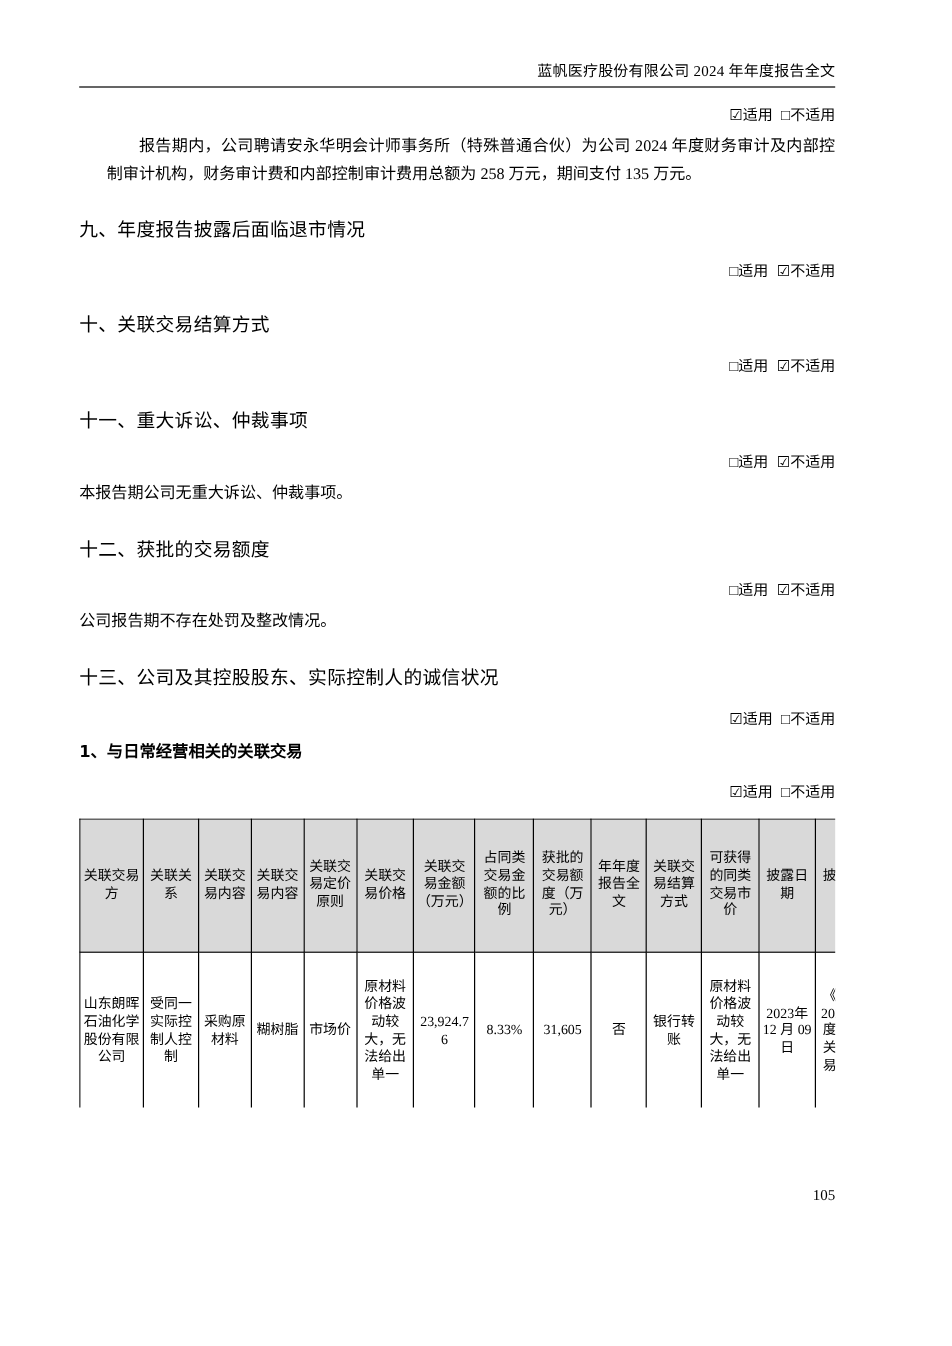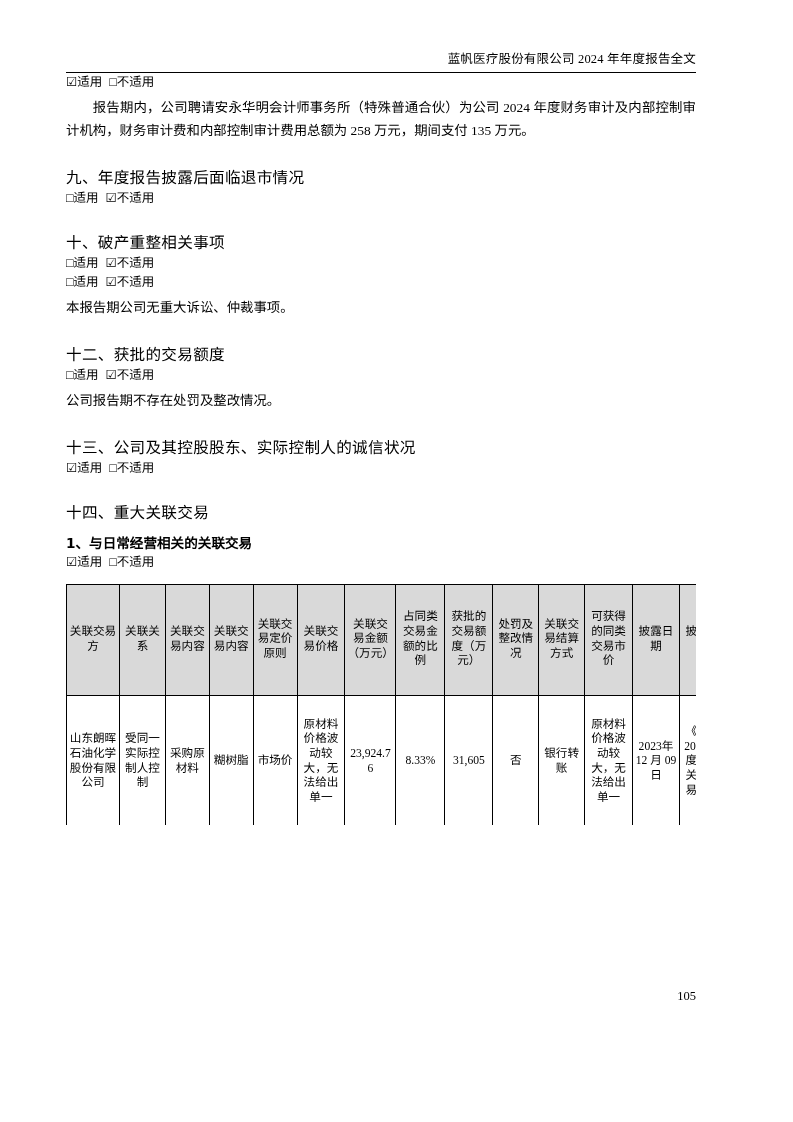--- a/index.html
+++ b/index.html
@@ -34,33 +34,35 @@
     white-space: nowrap;
   }
   .head-rule {
     margin-top: 5px;
     border-bottom: 1.4px solid #000;
   }
 
   
   .applicable {
     font-size: 12.5px;
+    margin-top: 14px;
     line-height: 1.45;
     white-space: nowrap;
+    text-align: right;
   }
   .applicable .gap { display: inline-block; width: 7px; }
 
   .para {
     font-size: 13.4px;
     line-height: 1.72;
     text-align: justify;
     text-justify: inter-ideograph;
     margin-top: 5px;
   }
-  .para.indent { text-indent: 2em; }
+  .para.indent { text-indent: 2em; margin-left: 23px; }
 
   h2.sec {
     font-family: "DejaVu Sans", "Liberation Sans", sans-serif;
     font-size: 15.6px;
     font-weight: normal;
     margin: 26px 0 0 0;
     line-height: 1.35;
     letter-spacing: 0.3px;
   }
   h3.sub {
@@ -126,42 +128,42 @@
   <div class="applicable">
     <span>☑</span><span>适用</span><span class="gap"></span><span>□</span><span>不适用</span>
   </div>
   <p class="para indent">报告期内，公司聘请安永华明会计师事务所（特殊普通合伙）为公司 2024 年度财务审计及内部控制审计机构，财务审计费和内部控制审计费用总额为 258 万元，期间支付 135 万元。</p>
 
   <h2 class="sec">九、年度报告披露后面临退市情况</h2>
   <div class="applicable">
     <span>□</span><span>适用</span><span class="gap"></span><span>☑</span><span>不适用</span>
   </div>
 
-  <h2 class="sec">十、破产重整相关事项</h2>
-  <div class="applicable">
-    <span>□</span><span>适用</span><span class="gap"></span><span>☑</span><span>不适用</span>
-  </div>
-
+  <h2 class="sec">十、关联交易结算方式</h2>
+  <div class="applicable">
+    <span>□</span><span>适用</span><span class="gap"></span><span>☑</span><span>不适用</span>
+  </div>
+
+  <h2 class="sec">十一、重大诉讼、仲裁事项</h2>
   <div class="applicable">
     <span>□</span><span>适用</span><span class="gap"></span><span>☑</span><span>不适用</span>
   </div>
   <p class="para">本报告期公司无重大诉讼、仲裁事项。</p>
 
   <h2 class="sec">十二、获批的交易额度</h2>
   <div class="applicable">
     <span>□</span><span>适用</span><span class="gap"></span><span>☑</span><span>不适用</span>
   </div>
   <p class="para">公司报告期不存在处罚及整改情况。</p>
 
   <h2 class="sec">十三、公司及其控股股东、实际控制人的诚信状况</h2>
   <div class="applicable">
     <span>☑</span><span>适用</span><span class="gap"></span><span>□</span><span>不适用</span>
   </div>
 
-  <h2 class="sec">十四、重大关联交易</h2>
   <h3 class="sub">1、与日常经营相关的关联交易</h3>
   <div class="applicable">
     <span>☑</span><span>适用</span><span class="gap"></span><span>□</span><span>不适用</span>
   </div>
 
   <div class="rpt-wrap">
     <table class="rpt">
       <colgroup>
         <col style="width:52px">
           <col style="width:45px">
@@ -182,21 +184,21 @@
         <tr>
           <th>关联交易方</th>
           <th>关联关系</th>
           <th>关联交易内容</th>
           <th>关联交易内容</th>
           <th>关联交易定价原则</th>
           <th>关联交易价格</th>
           <th>关联交易金额（万元）</th>
           <th>占同类交易金额的比例</th>
           <th>获批的交易额度（万元）</th>
-          <th>处罚及整改情况</th>
+          <th>年年度报告全文</th>
           <th>关联交易结算方式</th>
           <th>可获得的同类交易市价</th>
           <th>披露日期</th>
           <th>披露索引</th>
         </tr>
       </thead>
       <tbody>
         <tr>
           <td>山东朗晖石油化学股份有限公司</td>
           <td>受同一实际控制人控制</td>

